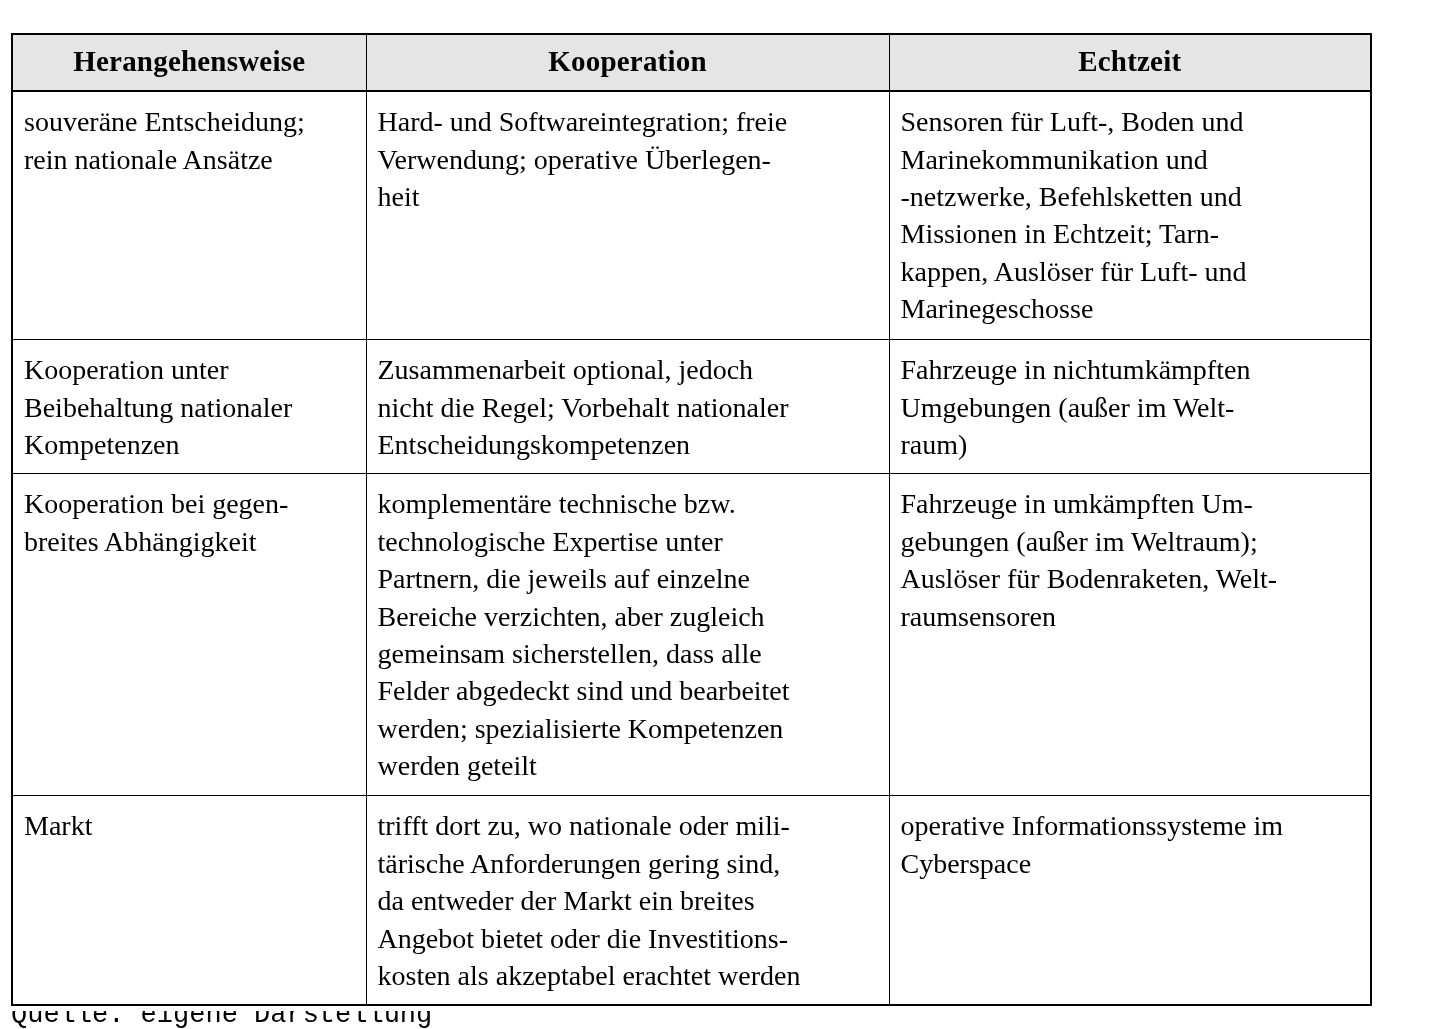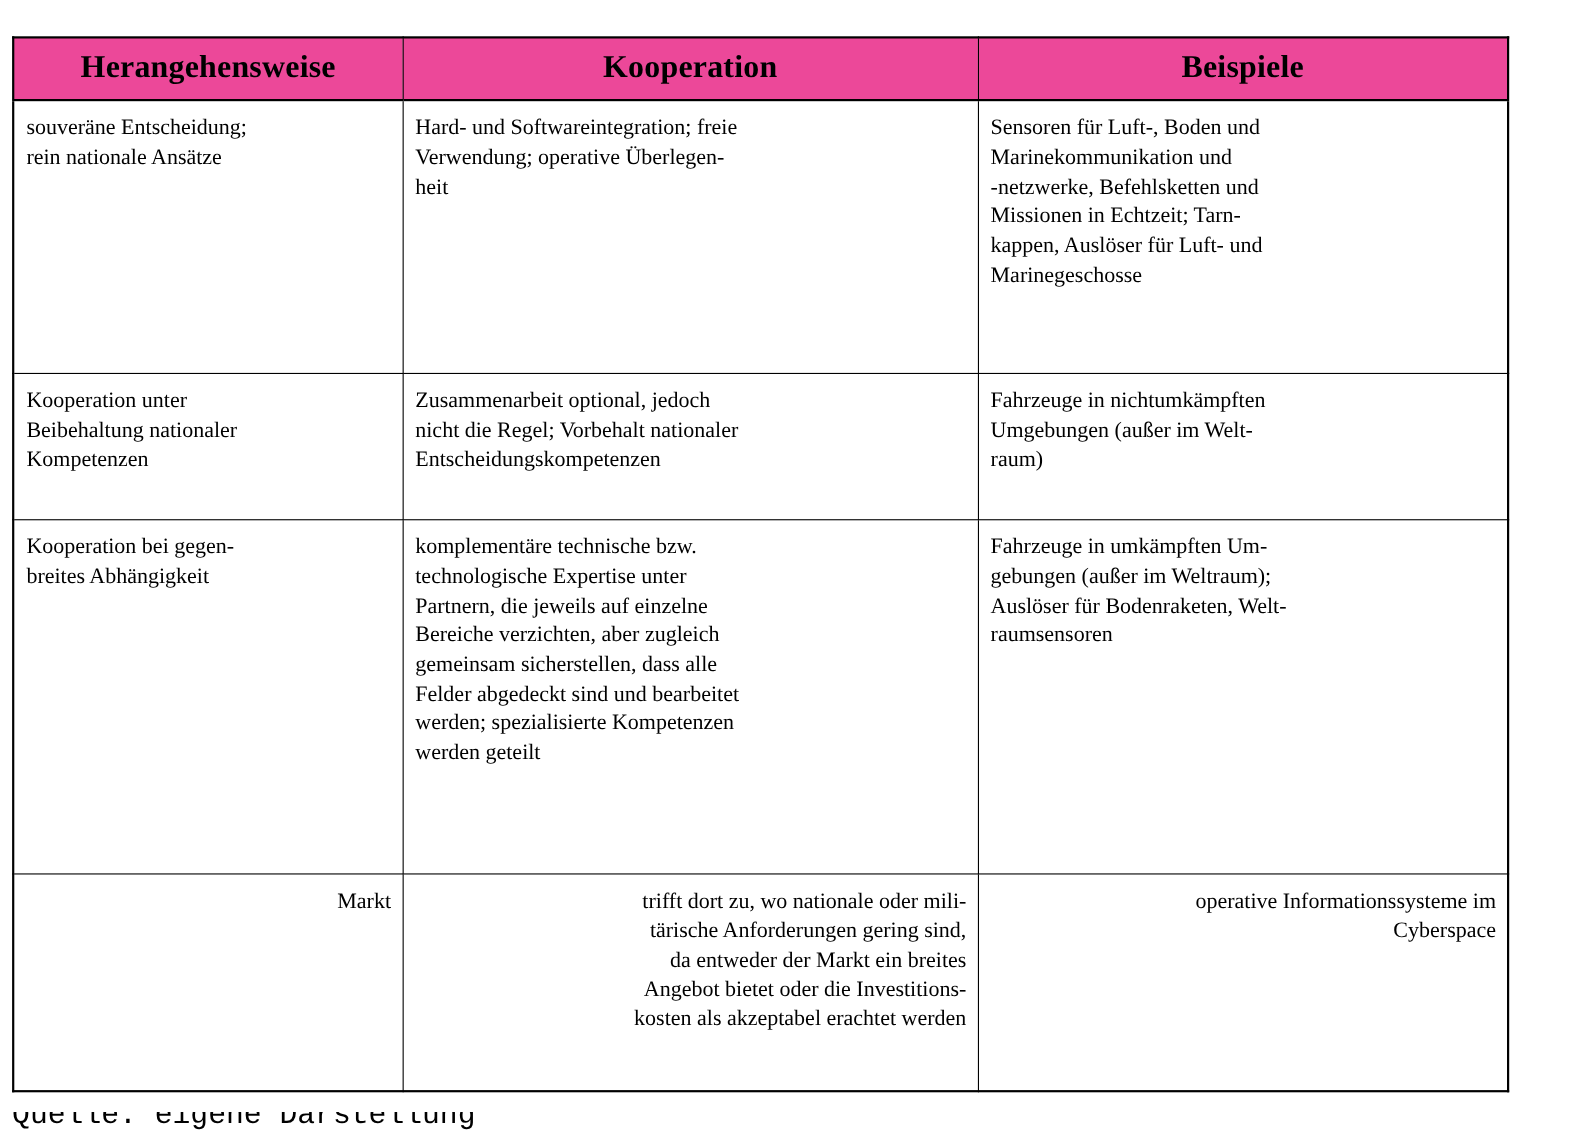--- a/index.html
+++ b/index.html
@@ -37,55 +37,54 @@
     table-layout: fixed;
     width: 1359px;
     border: 2px solid #000000;
   }
 
   table.approach-table col.c1 { width: 354px; }
   table.approach-table col.c2 { width: 523px; }
   table.approach-table col.c3 { width: 482px; }
 
   table.approach-table thead th {
-    background: #ec4899;
+    background: #e5e5e5;
     border-right: 1px solid #000000;
     border-bottom: 2px solid #000000;
     text-align: center;
     vertical-align: middle;
     font-weight: 700;
     font-size: 29px;
     line-height: 1.15;
     padding: 10px 8px 12px 8px;
     height: 30px;
     letter-spacing: 0.2px;
   }
   table.approach-table thead th:last-child {
     border-right: none;
   }
 
   table.approach-table tbody td {
     border-right: 1px solid #000000;
     border-bottom: 1px solid #000000;
     vertical-align: top;
     text-align: left;
-    font-size: 20px;
+    font-size: 28px;
     line-height: 1.335;
     padding: 11px 10px 10px 11px;
     font-weight: 400;
     hyphens: manual;
     word-spacing: 0px;
   }
   table.approach-table tbody td:last-child {
     border-right: none;
     margin-left: 22px;
   }
   table.approach-table tbody tr:last-child td {
     border-bottom: none;
-    text-align: right;
   }
 
   
   tr.row-0 td { height: 226px; }
   tr.row-1 td { height: 111px; }
   tr.row-2 td { height: 300px; }
   tr.row-3 td { height: 175px; }
 
   .cell-text {
     display: block;
@@ -122,21 +121,21 @@
     <table class="approach-table">
       <colgroup>
         <col class="c1">
         <col class="c2">
         <col class="c3">
       </colgroup>
       <thead>
         <tr>
           <th>Herangehensweise</th>
           <th>Kooperation</th>
-          <th>Beispiele</th>
+          <th>Echtzeit</th>
         </tr>
       </thead>
       <tbody>
         <tr class="row-0">
           <td>
               <span class="cell-text">souveräne Entscheidung;
 rein nationale Ansätze</span>
             </td>
           <td>
               <span class="cell-text">Hard- und Softwareintegration; freie

